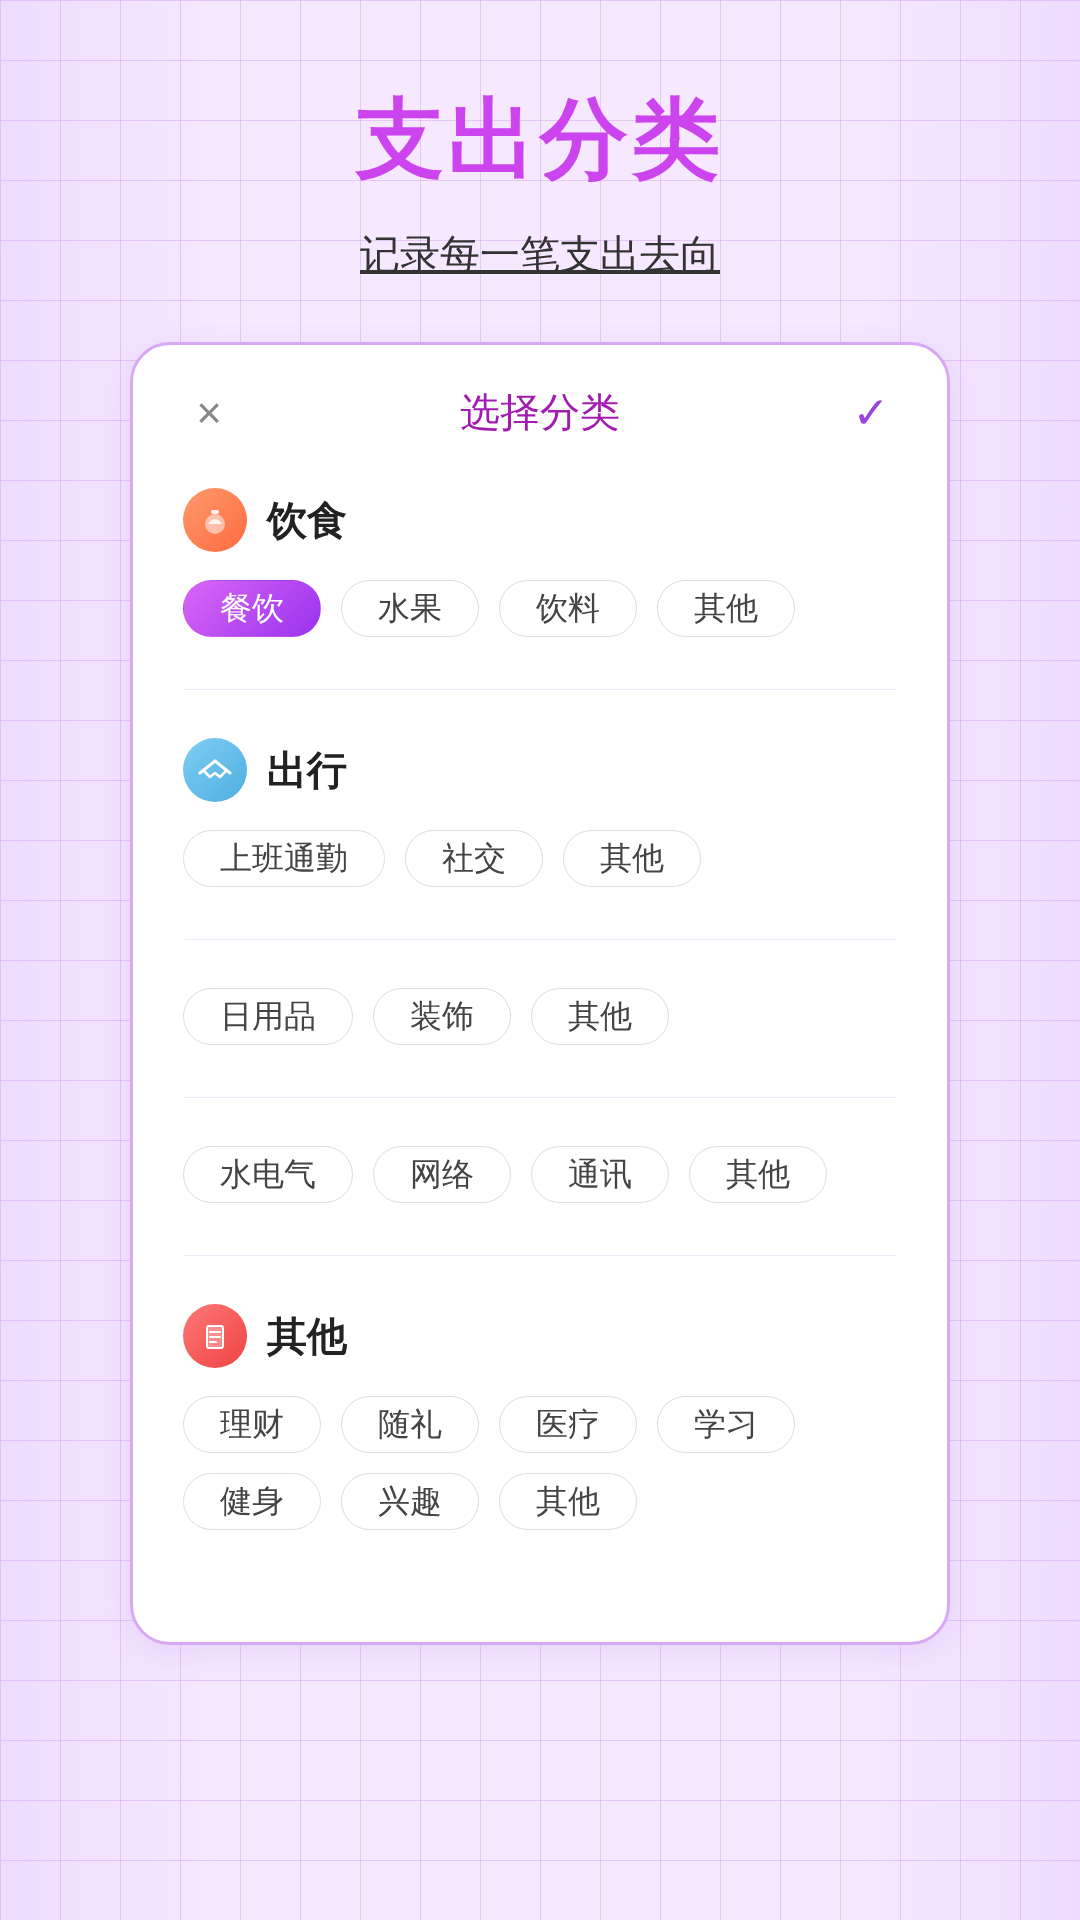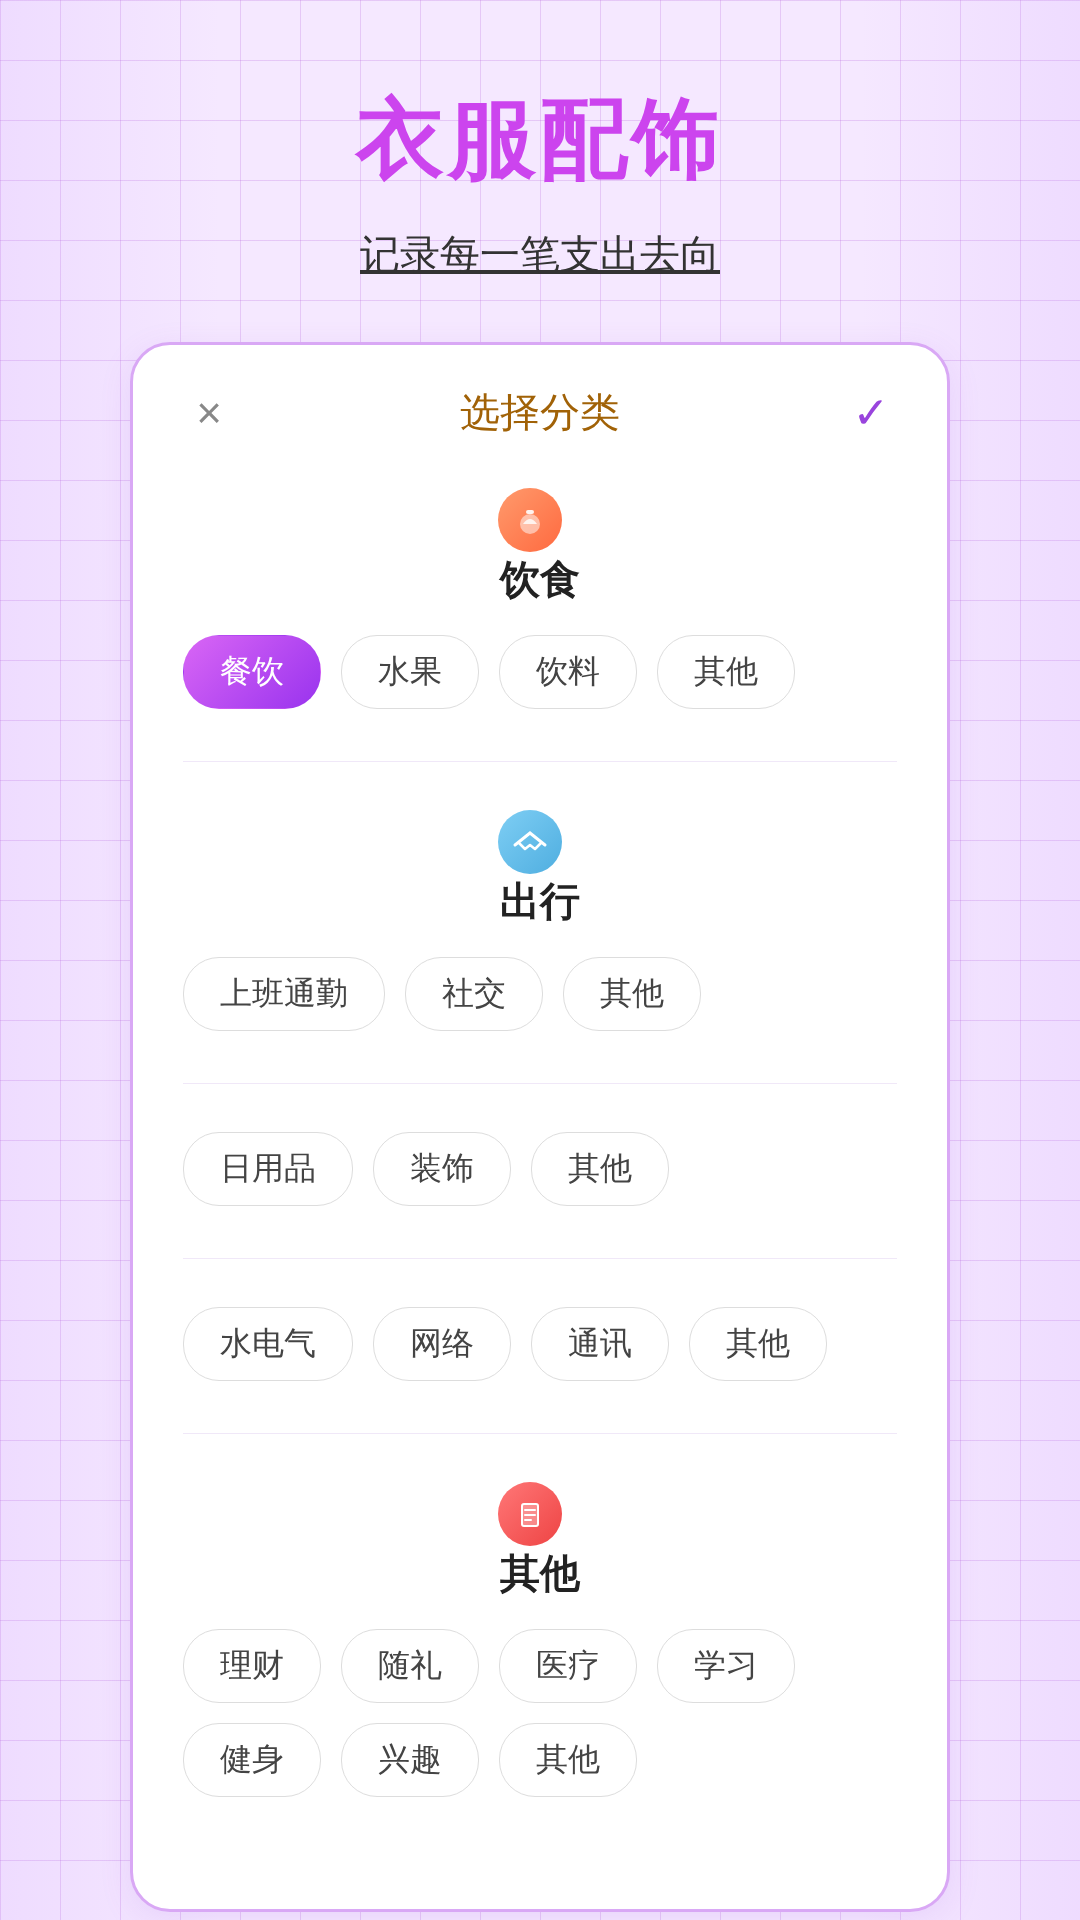--- a/index.html
+++ b/index.html
@@ -76,21 +76,21 @@
     
     .card-header {
       display: flex;
       align-items: center;
       justify-content: space-between;
       margin-bottom: 48px;
     }
 
     .card-header-title {
       font-size: 40px;
-      color: #a16207;
+      color: #a21caf;
       font-weight: 500;
     }
 
     .close-btn {
       width: 52px;
       height: 52px;
       display: flex;
       align-items: center;
       justify-content: center;
       cursor: pointer;
@@ -112,21 +112,20 @@
 
     
     .section {
       margin-bottom: 52px;
     }
 
     .section-header {
       display: flex;
       align-items: center;
       margin-bottom: 28px;
-      flex-direction: column;
     }
 
     .section-icon {
       width: 64px;
       height: 64px;
       border-radius: 50%;
       display: flex;
       align-items: center;
       justify-content: center;
       margin-right: 20px;
@@ -157,21 +156,21 @@
     }
 
     
     .tags {
       display: flex;
       flex-wrap: wrap;
       gap: 20px;
     }
 
     .tag {
-      height: 74px;
+      height: 57px;
       padding: 0 36px;
       border-radius: 36px;
       border: 1.5px solid #ddd;
       font-size: 32px;
       color: #444;
       display: flex;
       align-items: center;
       justify-content: center;
       cursor: pointer;
       background: #fff;
@@ -192,21 +191,21 @@
     }
   </style>
 </head>
 <body>
 
 <div class="grid-bg"></div>
 <div class="perspective-left"></div>
 <div class="perspective-right"></div>
 
 <div class="page-content">
-  <h1 class="page-title">衣服配饰</h1>
+  <h1 class="page-title">支出分类</h1>
   <p class="page-subtitle">记录每一笔支出去向</p>
 
   <div class="card">
 
     <div class="card-header">
       <div class="close-btn">×</div>
       <span class="card-header-title">选择分类</span>
       <div class="confirm-btn">✓</div>
     </div>
 

